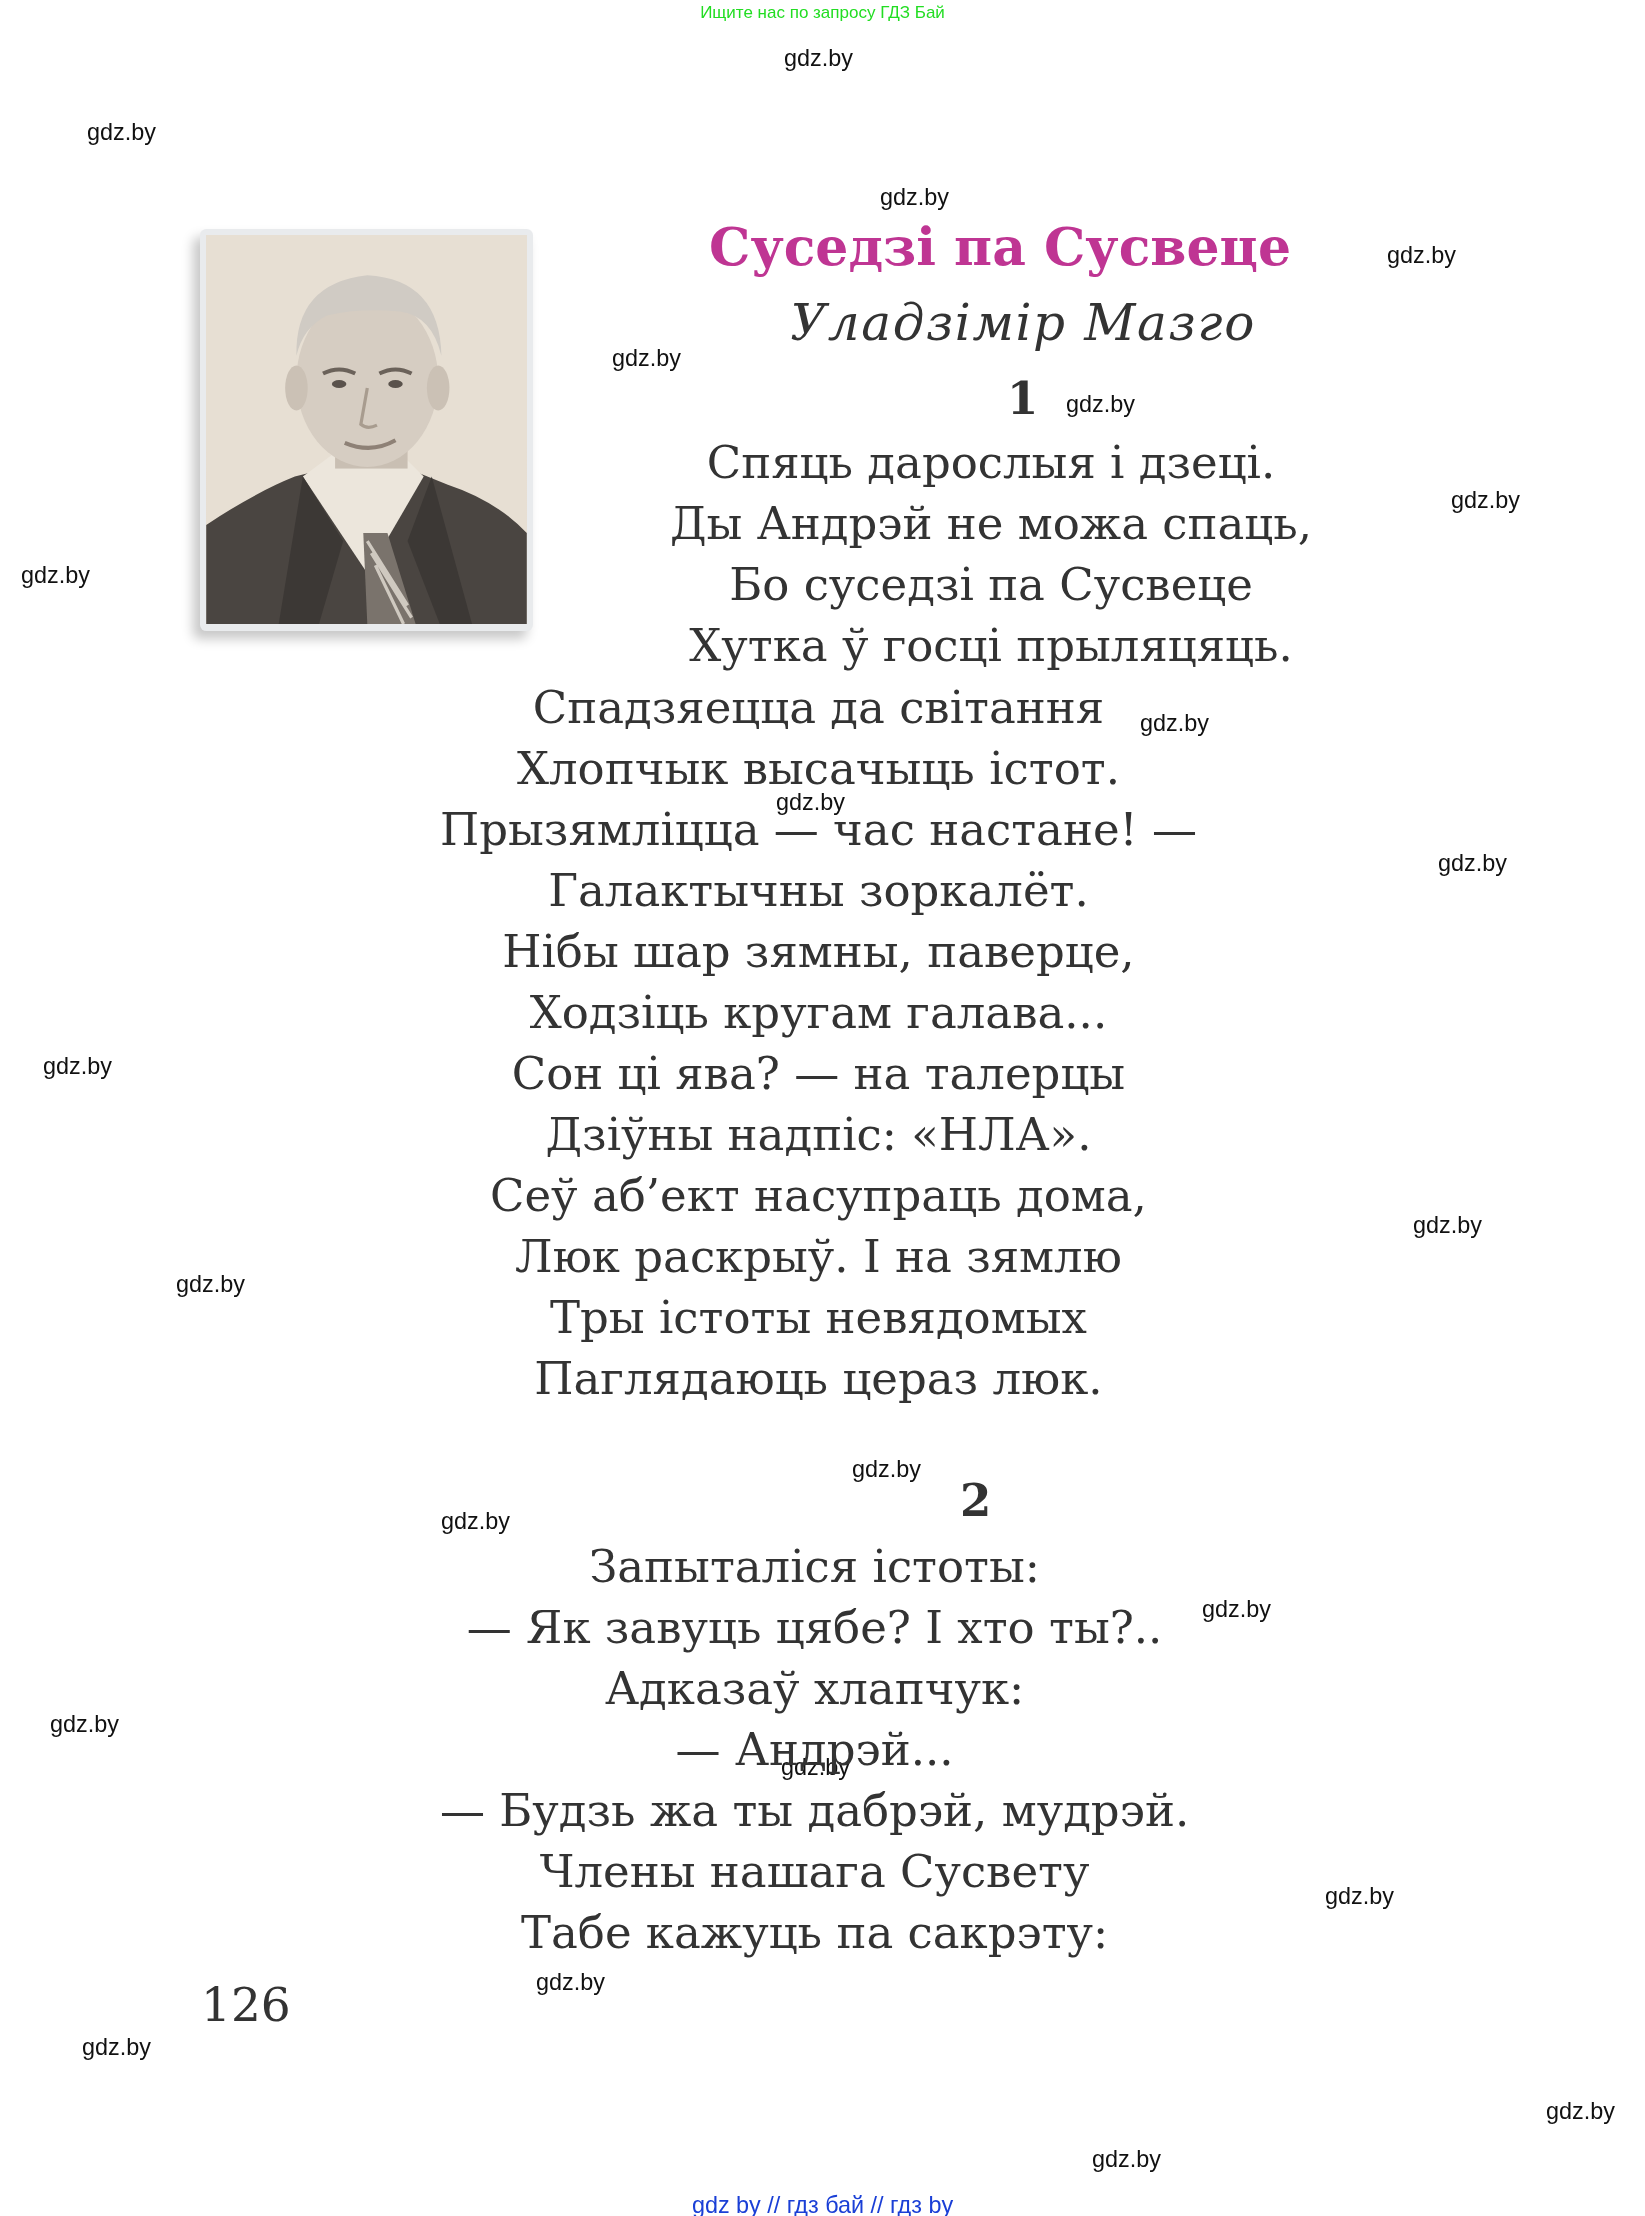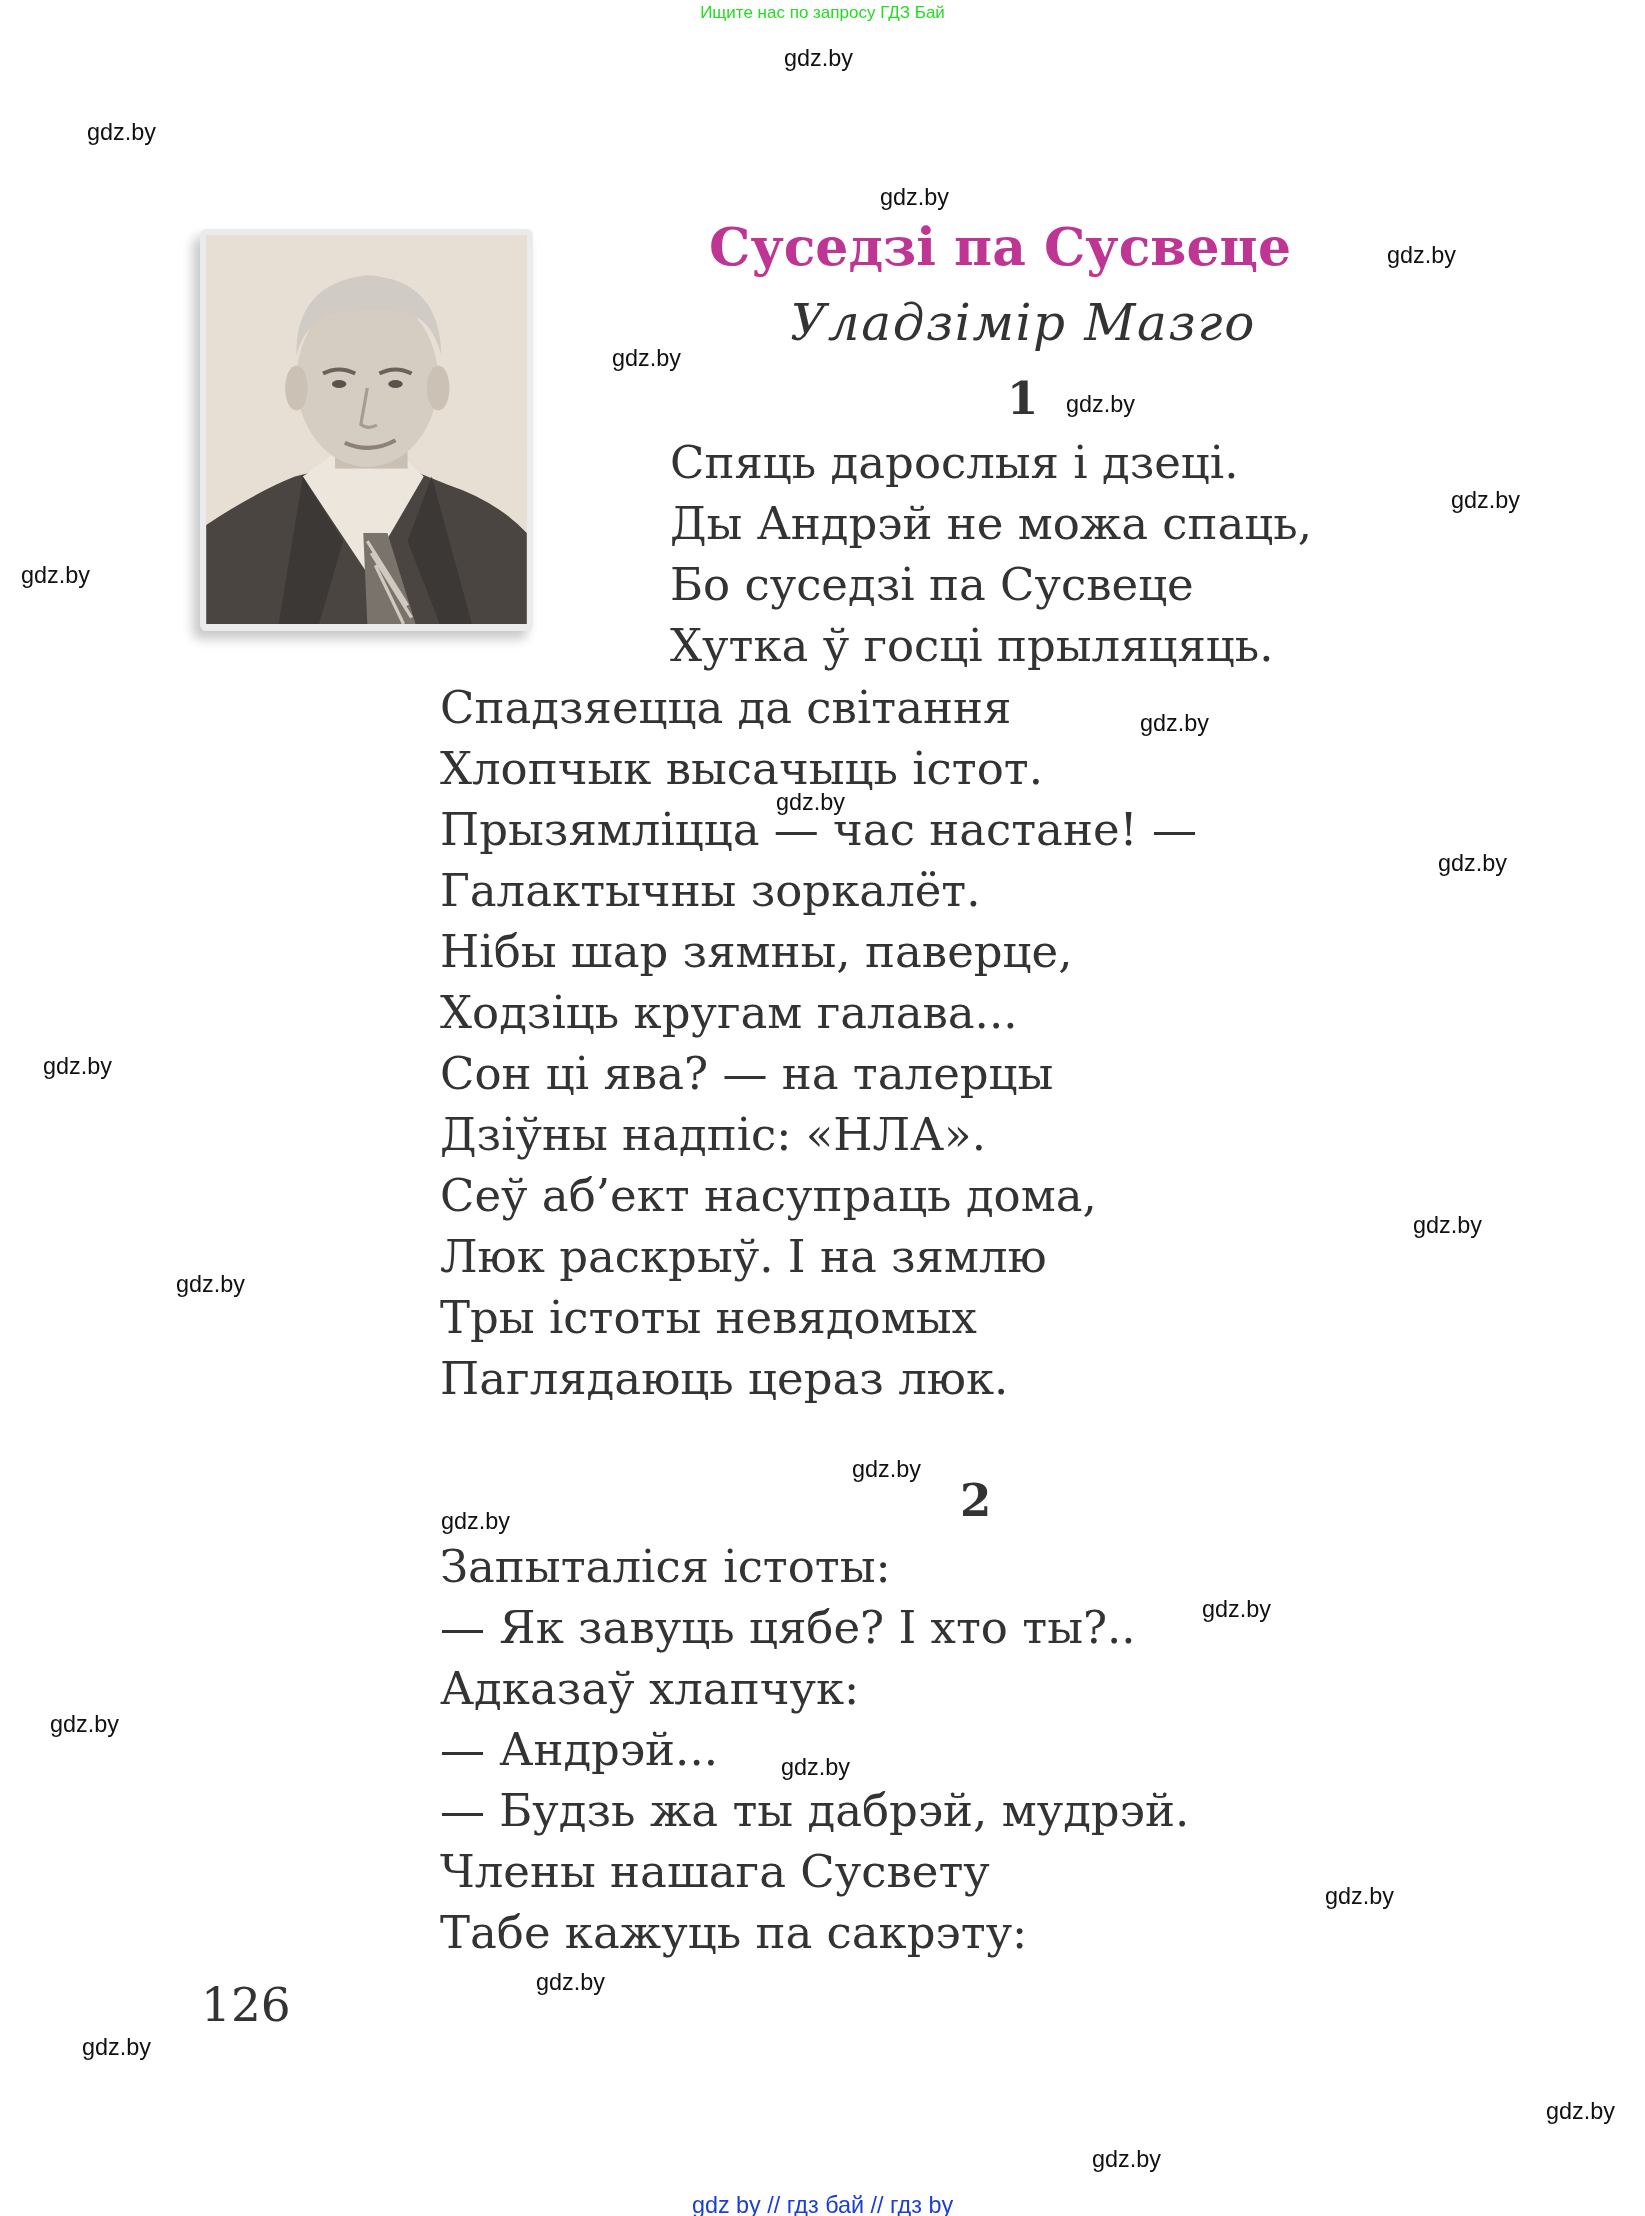--- a/index.html
+++ b/index.html
@@ -5,21 +5,21 @@
   html, body { margin:0; padding:0; background:#ffffff; }
   body { width:1645px; height:2216px; position:relative; overflow:hidden; }
   .wm { position:absolute; font-family:"Liberation Sans", sans-serif; font-size:23.4px; color:#111; white-space:nowrap; }
   .top-banner { position:absolute; left:0; width:1645px; top:3.2px; text-align:center; font-family:"Liberation Sans", sans-serif; font-size:17px; color:#22dd22; }
   .bottom-banner { position:absolute; left:0; width:1645px; top:2192px; text-align:center; font-family:"Liberation Sans", sans-serif; font-size:23.4px; color:#1a3fd6; }
   .photo-frame { position:absolute; left:200px; top:229px; width:333px; height:402px; background:#e9ebed; border-radius:6.4px; box-shadow:-6.4px 8px 11.3px rgba(0,0,0,0.22); }
   .photo { position:absolute; left:6.4px; top:6.4px; width:321px; height:389px; overflow:hidden; background:linear-gradient(180deg,#e8dfd2,#e6ddd0); }
   .title { position:absolute; left:709px; width:628px; top:216px; font-family:"DejaVu Serif", serif; font-weight:bold; font-size:52px; color:#bf3593; }
   .author { position:absolute; left:709px; width:628px; top:294px; text-align:center; font-family:"DejaVu Serif", serif; font-style:italic; font-size:50px; color:#333; letter-spacing:1.6px; }
   .section-num { position:absolute; font-family:"DejaVu Serif", serif; font-weight:bold; font-size:45px; color:#333; }
-  .verse { position:absolute; font-family:"DejaVu Serif", serif; font-size:45px; color:#333; line-height:61px; margin:0; padding:0; list-style:none; }
+  .verse { position:absolute; font-family:"DejaVu Serif", serif; font-size:45px; color:#333; line-height:61px; margin:0; padding:0; list-style:none;text-align:center; }
   .verse li { white-space:nowrap; }
   .page-num { position:absolute; left:201px; top:1977px; font-family:"DejaVu Serif", serif; font-size:47px; color:#333; }
 </style>
 </head>
 <body>
 
 <div class="top-banner">Ищите нас по запросу ГДЗ Бай</div>
 <div class="bottom-banner">gdz by  //  гдз бай  //  гдз by</div>
 
 <div class="wm" style="left:784px;top:45px;">gdz.by</div>

